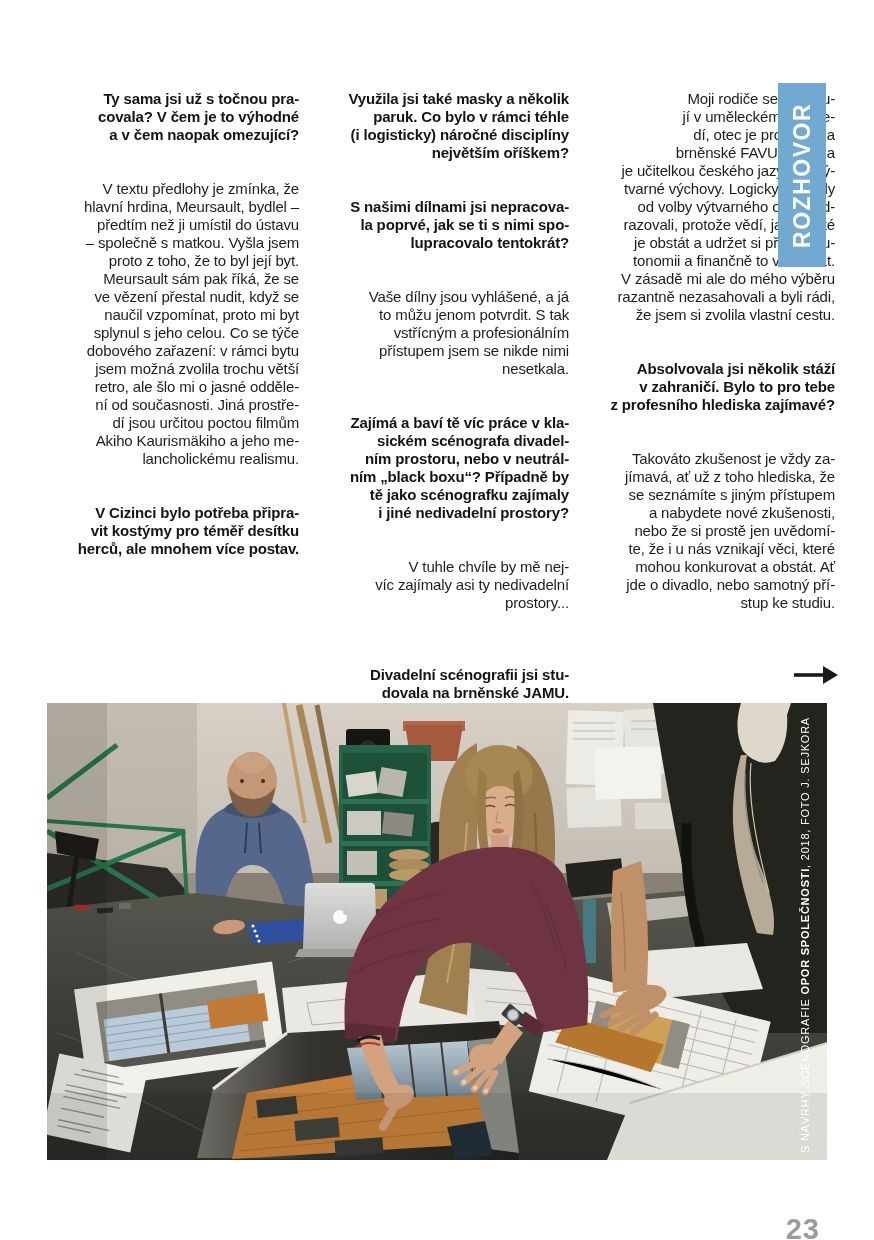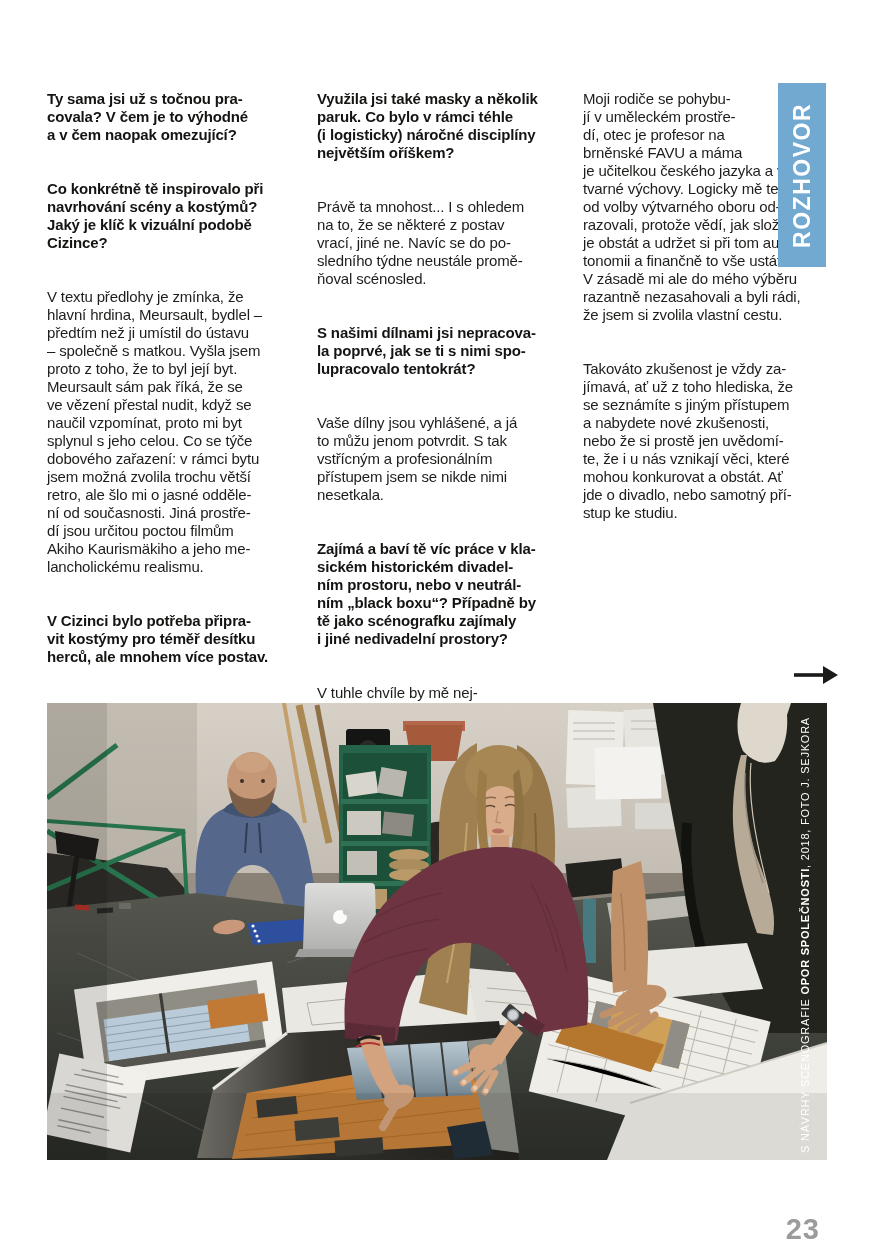--- a/index.html
+++ b/index.html
@@ -1,19 +1,19 @@
 <!DOCTYPE html>
 <html><head>
 <meta charset="utf-8">
 <style>
   html,body{margin:0;padding:0;background:#ffffff;}
   #page{position:relative;width:874px;height:1240px;background:#ffffff;overflow:hidden;
         font-family:"Liberation Sans",sans-serif;color:#1d1d1b;}
   .col{position:absolute;top:72px;width:252px;font-size:15px;line-height:18px;
-       letter-spacing:-0.15px;white-space:pre-line;}
+       letter-spacing:-0.15px;white-space:pre-line;text-align:right;}
   .col p{margin:0 0 18px 0;}
   .col p.q{font-weight:700;color:#141412;}
   .col p.big-gap{margin-top:18px;}
   #col1{left:47px;} #col2{left:317px;} #col3{left:583px;}
   #tab{position:absolute;left:778px;top:83px;width:48px;height:184px;
        display:flex;align-items:center;justify-content:center;}
   #tab span{writing-mode:vertical-rl;transform:rotate(180deg);color:#ffffff;
        font-weight:700;font-size:23px;letter-spacing:1.5px;}
   #next-arrow{position:absolute;left:792px;top:662px;width:48px;height:26px;}
   #photo{position:absolute;left:47px;top:703px;width:780px;height:457px;}
@@ -22,24 +22,20 @@
 </style>
 </head>
 <body>
 
 <div id="page">
 
   <div class="col" id="col1">
     <p class="q">Ty sama jsi už s točnou pra-
 covala? V čem je to výhodné
 a v čem naopak omezující?</p>
-    <p class="q">Co konkrétně tě inspirovalo při
-navrhování scény a kostýmů?
-Jaký je klíč k vizuální podobě
-Cizince?</p>
     <p class="a">V textu předlohy je zmínka, že
 hlavní hrdina, Meursault, bydlel –
 předtím než ji umístil do ústavu
 – společně s matkou. Vyšla jsem
 proto z toho, že to byl její byt.
 Meursault sám pak říká, že se
 ve vězení přestal nudit, když se
 naučil vzpomínat, proto mi byt
 splynul s jeho celou. Co se týče
 dobového zařazení: v rámci bytu
@@ -52,35 +48,30 @@
     <p class="q">V Cizinci bylo potřeba připra-
 vit kostýmy pro téměř desítku
 herců, ale mnohem více postav.</p>
   </div>
 
   <div class="col" id="col2">
     <p class="q">Využila jsi také masky a několik
 paruk. Co bylo v rámci téhle
 (i logisticky) náročné disciplíny
 největším oříškem?</p>
-    <p class="a">Právě ta mnohost... I s ohledem
-na to, že se některé z postav
-vrací, jiné ne. Navíc se do po-
-sledního týdne neustále promě-
-ňoval scénosled.</p>
     <p class="q">S našimi dílnami jsi nepracova-
 la poprvé, jak se ti s nimi spo-
 lupracovalo tentokrát?</p>
     <p class="a">Vaše dílny jsou vyhlášené, a já
 to můžu jenom potvrdit. S tak
 vstřícným a profesionálním
 přístupem jsem se nikde nimi
 nesetkala.</p>
     <p class="q">Zajímá a baví tě víc práce v kla-
-sickém historickém divadel-
+sickém scénografa divadel-
 ním prostoru, nebo v neutrál-
 ním „black boxu“? Případně by
 tě jako scénografku zajímaly
 i jiné nedivadelní prostory?</p>
     <p class="a">V tuhle chvíle by mě nej-
 víc zajímaly asi ty nedivadelní
 prostory...</p>
     <p class="q big-gap">Divadelní scénografii jsi stu-
 dovala na brněnské JAMU.
 Našla jsem na internetu ano-
@@ -95,20 +86,23 @@
 brněnské FAVU a máma
 je učitelkou českého jazyka a vý-
 tvarné výchovy. Logicky mě tedy
 od volby výtvarného oboru od-
 razovali, protože vědí, jak složité
 je obstát a udržet si při tom au-
 tonomii a finančně to vše ustát.
 V zásadě mi ale do mého výběru
 razantně nezasahovali a byli rádi,
 že jsem si zvolila vlastní cestu.</p>
+    <p class="q">Absolvovala jsi několik stáží
+v zahraničí. Bylo to pro tebe
+z profesního hlediska zajímavé?</p>
     <p class="a">Takováto zkušenost je vždy za-
 jímavá, ať už z toho hlediska, že
 se seznámíte s jiným přístupem
 a nabydete nové zkušenosti,
 nebo že si prostě jen uvědomí-
 te, že i u nás vznikají věci, které
 mohou konkurovat a obstát. Ať
 jde o divadlo, nebo samotný pří-
 stup ke studiu.</p>
   </div>

